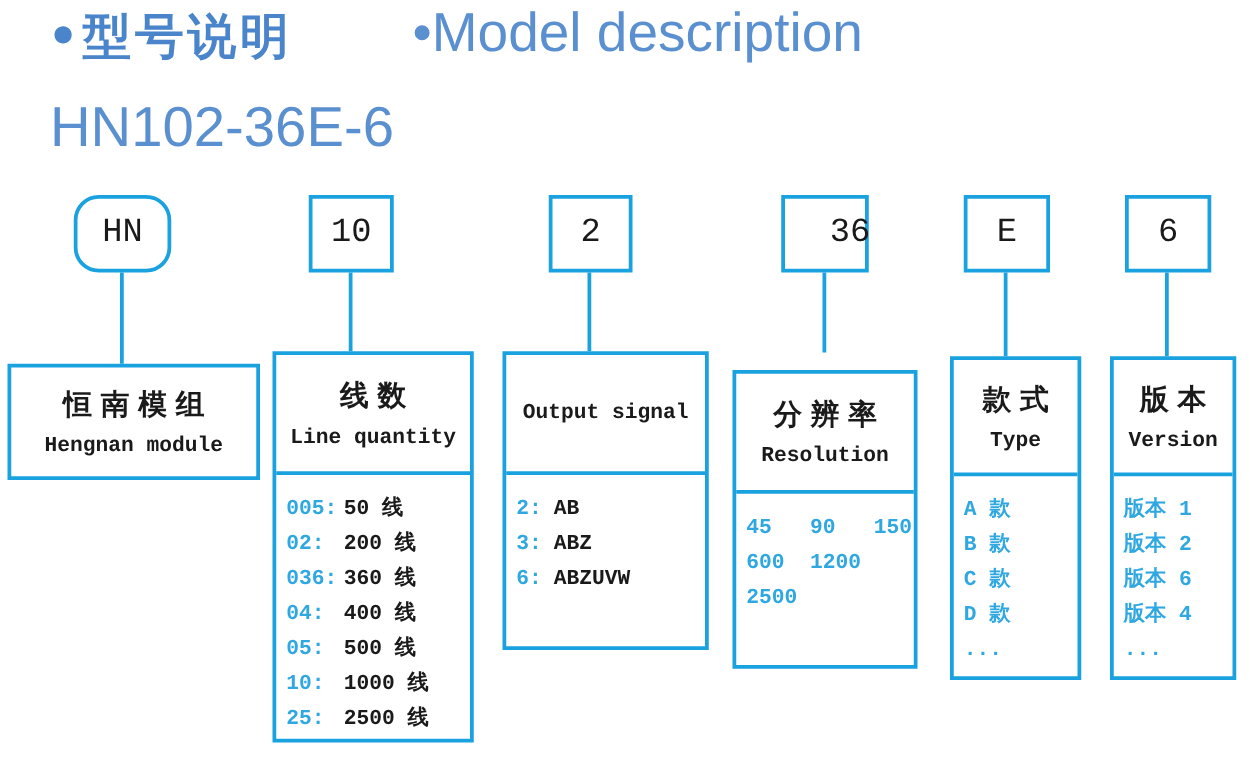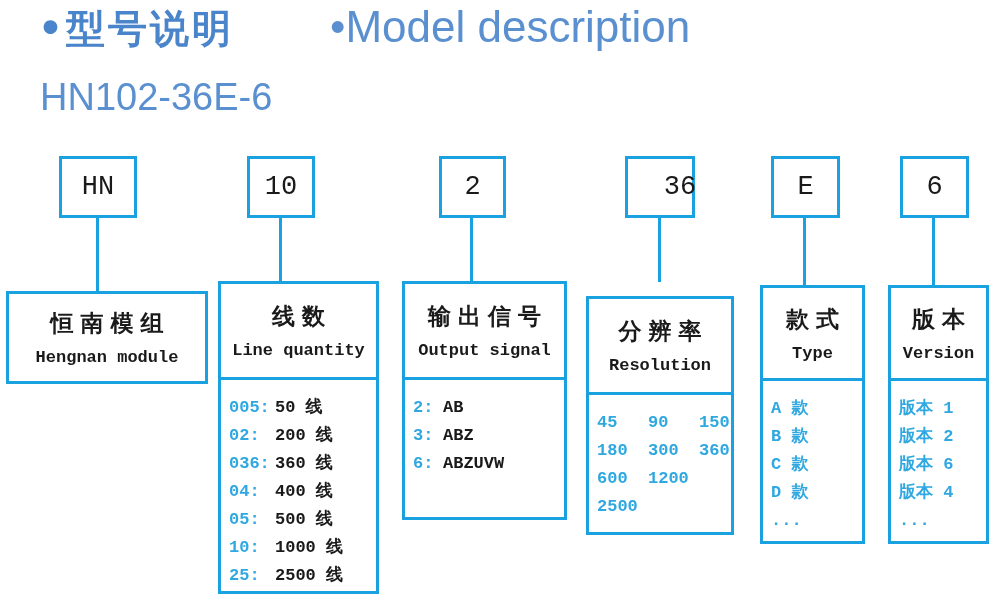--- a/index.html
+++ b/index.html
@@ -23,32 +23,32 @@
     letter-spacing:3px;white-space:pre;
   }
   .title-en{
     position:absolute;left:330px;top:2px;
     font-family:"Liberation Sans","DejaVu Sans",sans-serif;
     font-weight:400;font-size:44px;color:var(--title-blue);white-space:pre;
   }
   .model-number{
     position:absolute;left:40px;top:76px;
     font-family:"Liberation Sans","DejaVu Sans",sans-serif;
-    font-weight:400;font-size:38px;color:var(--title-blue);
+    font-weight:400;font-size:45px;color:var(--title-blue);
     letter-spacing:0px;white-space:pre;
   }
   
   .seg{
     position:absolute;top:156px;height:62px;
     border:3px solid var(--cyan);background:#fff;
     display:flex;align-items:center;justify-content:center;
     font-size:27px;color:var(--ink);
     font-family:"Liberation Mono","DejaVu Sans Mono",monospace;
   }
-  .seg.s1{left:59px;width:78px;}
+  .seg.s1{left:59px;width:78px;border-radius:20px;}
   .seg.s2{left:247px;width:68px;}
   .seg.s3{left:439px;width:67px;}
   .seg.s4{left:625px;width:70px;padding-left:40px;}
   .seg.s5{left:771px;width:69px;}
   .seg.s6{left:900px;width:69px;}
   
   .conn{position:absolute;width:3px;background:var(--cyan);top:218px;}
   .conn.l1{left:96px;height:74px;}
   .conn.l2{left:279px;height:64px;}
   .conn.l3{left:470px;height:64px;}
@@ -131,38 +131,36 @@
       <div class="opt-row"><span class="k">036:</span><span class="v">360 线</span></div>
       <div class="opt-row"><span class="k">04:</span><span class="v">400 线</span></div>
       <div class="opt-row"><span class="k">05:</span><span class="v">500 线</span></div>
       <div class="opt-row"><span class="k">10:</span><span class="v">1000 线</span></div>
       <div class="opt-row"><span class="k">25:</span><span class="v">2500 线</span></div>
     </div>
   </div>
 
   <div class="cat c3">
     <div class="hd rule">
-      <div class="cn">输出信号</div>
       <div class="en">Output signal</div>
     </div>
     <div class="opts">
       <div class="opt-row"><span class="k" style="min-width:30px">2:</span><span class="v">AB</span></div>
       <div class="opt-row"><span class="k" style="min-width:30px">3:</span><span class="v">ABZ</span></div>
       <div class="opt-row"><span class="k" style="min-width:30px">6:</span><span class="v">ABZUVW</span></div>
     </div>
   </div>
 
   <div class="cat c4">
     <div class="hd rule">
       <div class="cn">分辨率</div>
       <div class="en">Resolution</div>
     </div>
     <div class="opts">
       <div class="opt-row noalign"><span class="k">45   90   150</span></div>
-      <div class="opt-row noalign"><span class="k">180  300  360</span></div>
       <div class="opt-row noalign"><span class="k">600  1200</span></div>
       <div class="opt-row noalign"><span class="k">2500</span></div>
     </div>
   </div>
 
   <div class="cat c5">
     <div class="hd rule">
       <div class="cn">款式</div>
       <div class="en">Type</div>
     </div>

